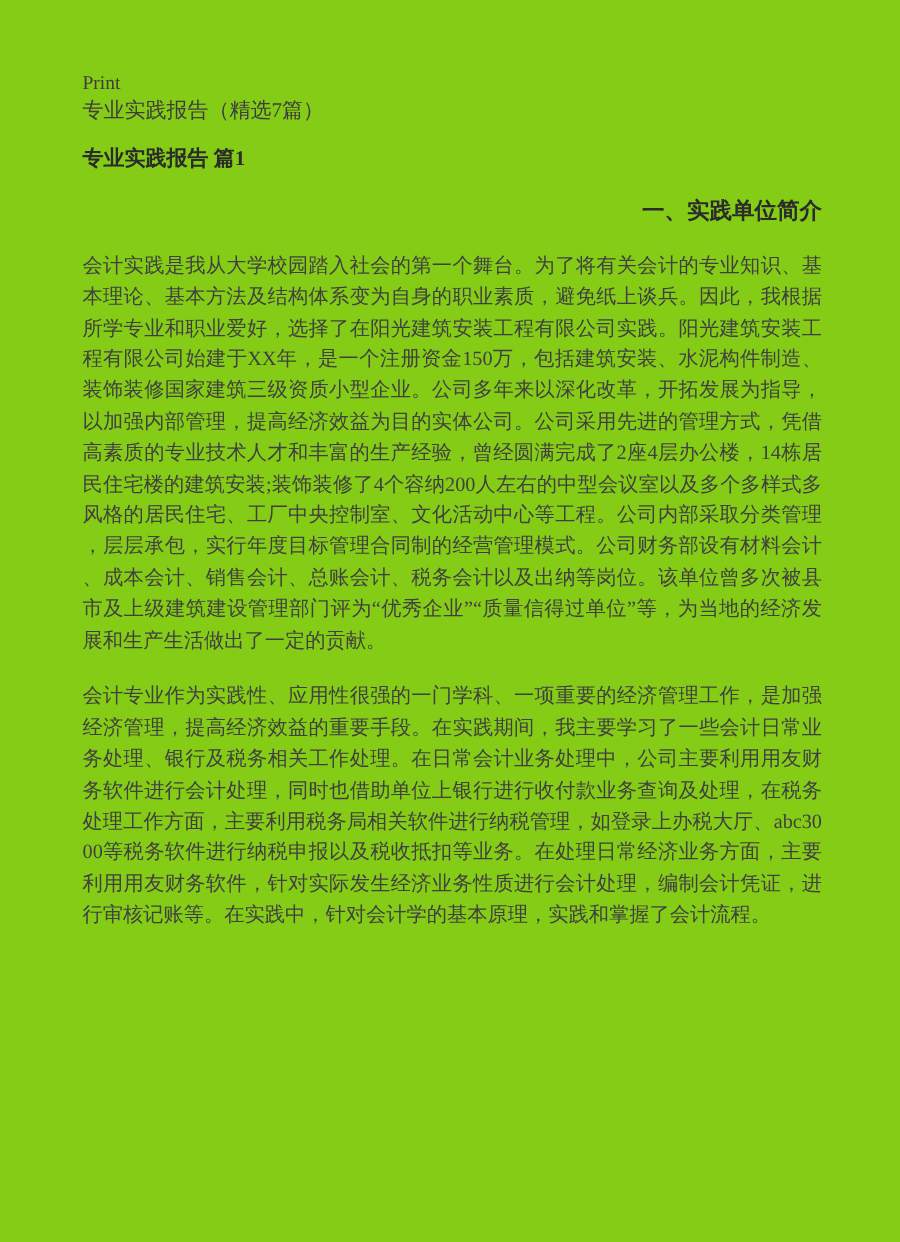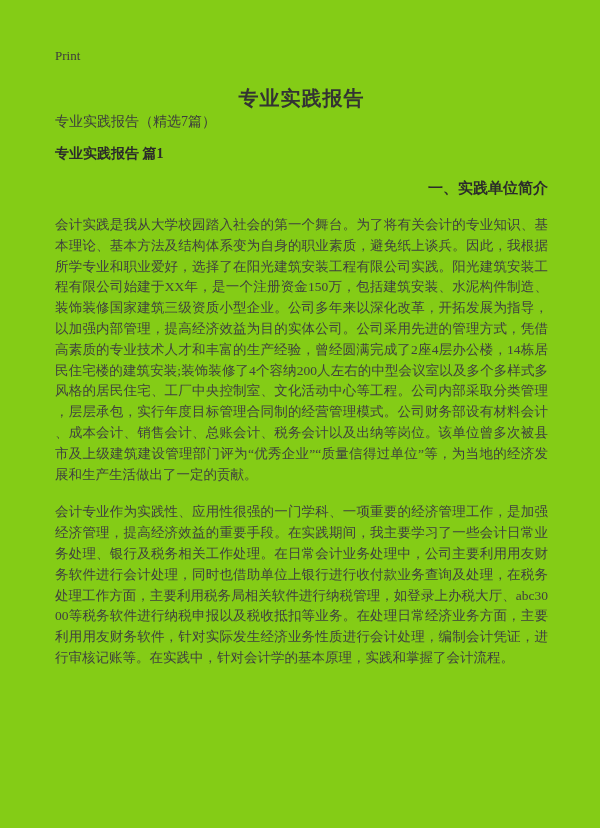--- a/index.html
+++ b/index.html
@@ -63,21 +63,20 @@
     line-break: anywhere;
   }
 </style>
 </head>
 <body>
 
 <div class="page">
 
   <div class="print-link">Print</div>
 
-  <h1 class="doc-title">专业实践报告</h1>
 
   <p class="doc-subtitle">专业实践报告（精选7篇）</p>
 
   <h2 class="piece-title">专业实践报告 篇1</h2>
 
 
   <h3 class="section-heading">一、实践单位简介</h3>
 
   <p class="body-text">会计实践是我从大学校园踏入社会的第一个舞台。为了将有关会计的专业知识、基本理论、基本方法及结构体系变为自身的职业素质，避免纸上谈兵。因此，我根据所学专业和职业爱好，选择了在阳光建筑安装工程有限公司实践。阳光建筑安装工程有限公司始建于XX年，是一个注册资金150万，包括建筑安装、水泥构件制造、装饰装修国家建筑三级资质小型企业。公司多年来以深化改革，开拓发展为指导，以加强内部管理，提高经济效益为目的实体公司。公司采用先进的管理方式，凭借高素质的专业技术人才和丰富的生产经验，曾经圆满完成了2座4层办公楼，14栋居民住宅楼的建筑安装;装饰装修了4个容纳200人左右的中型会议室以及多个多样式多风格的居民住宅、工厂中央控制室、文化活动中心等工程。公司内部采取分类管理，层层承包，实行年度目标管理合同制的经营管理模式。公司财务部设有材料会计、成本会计、销售会计、总账会计、税务会计以及出纳等岗位。该单位曾多次被县市及上级建筑建设管理部门评为“优秀企业”“质量信得过单位”等，为当地的经济发展和生产生活做出了一定的贡献。</p>
 

